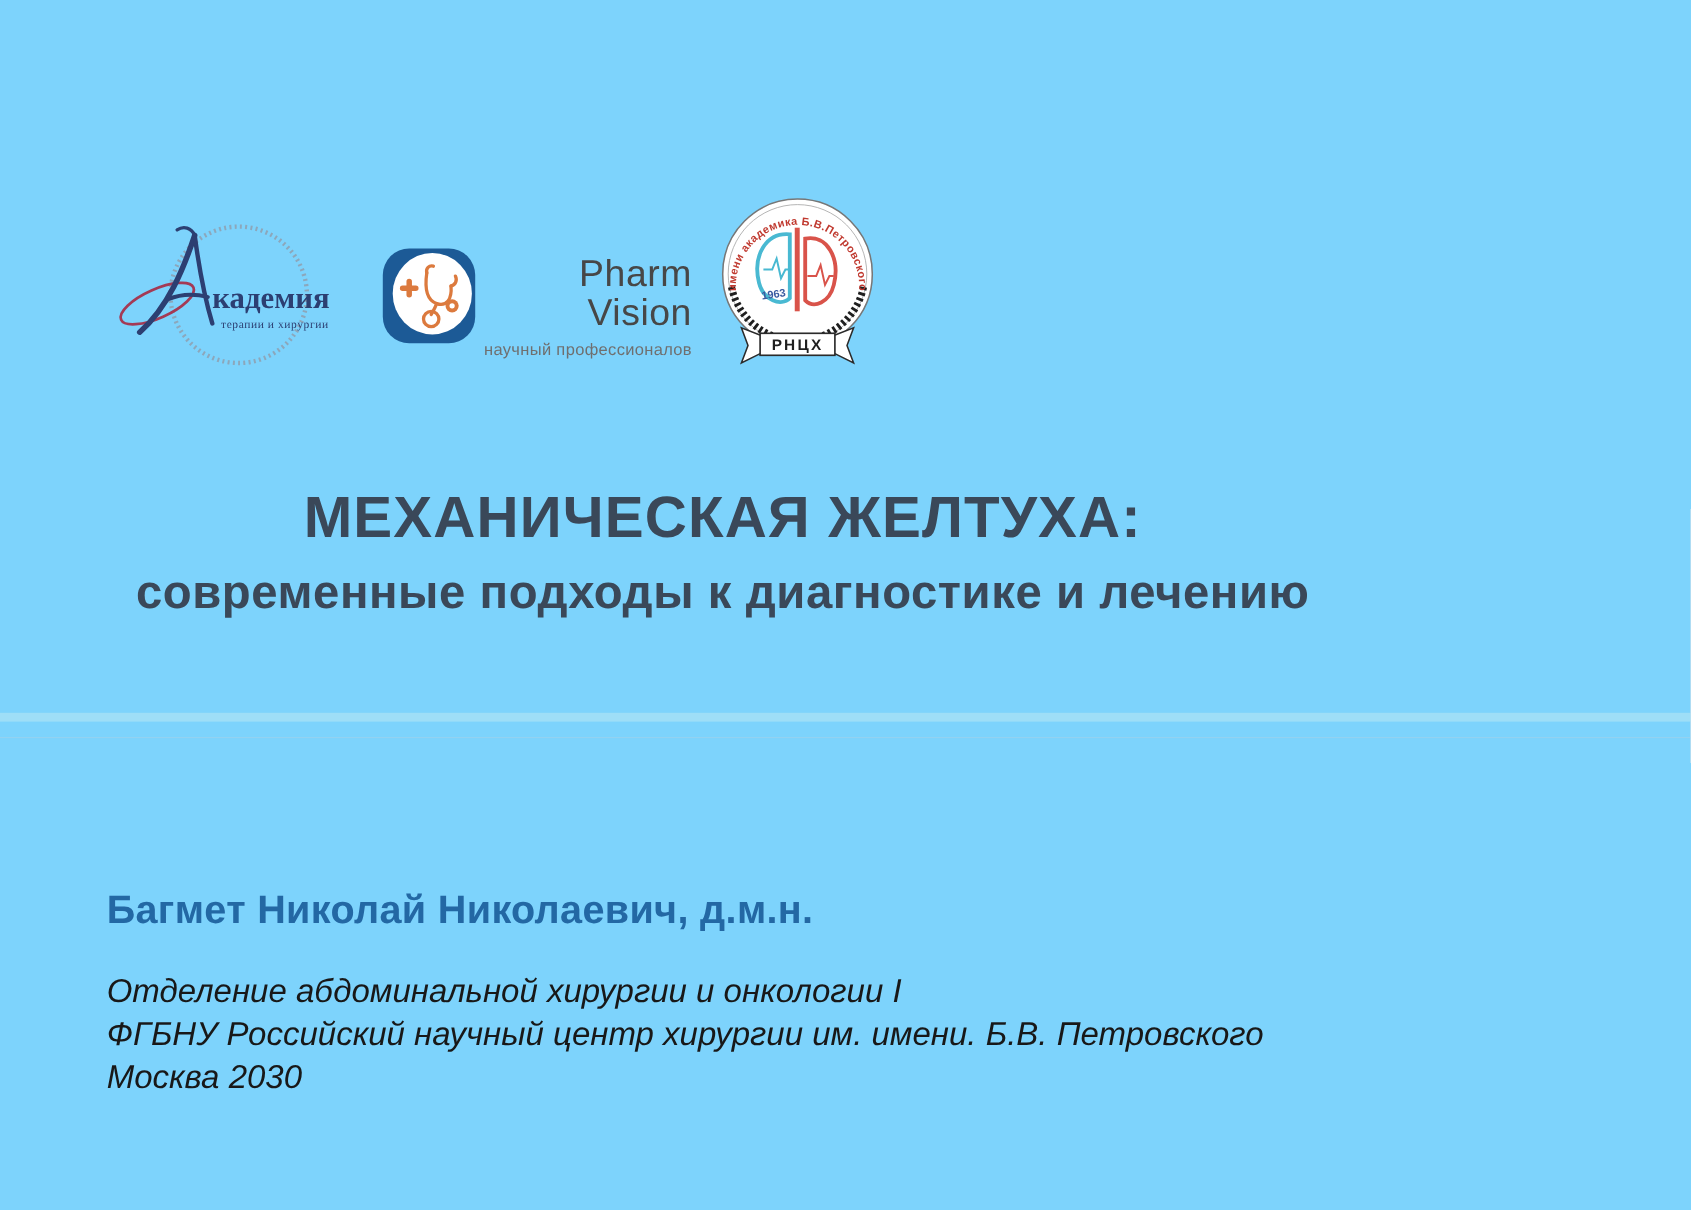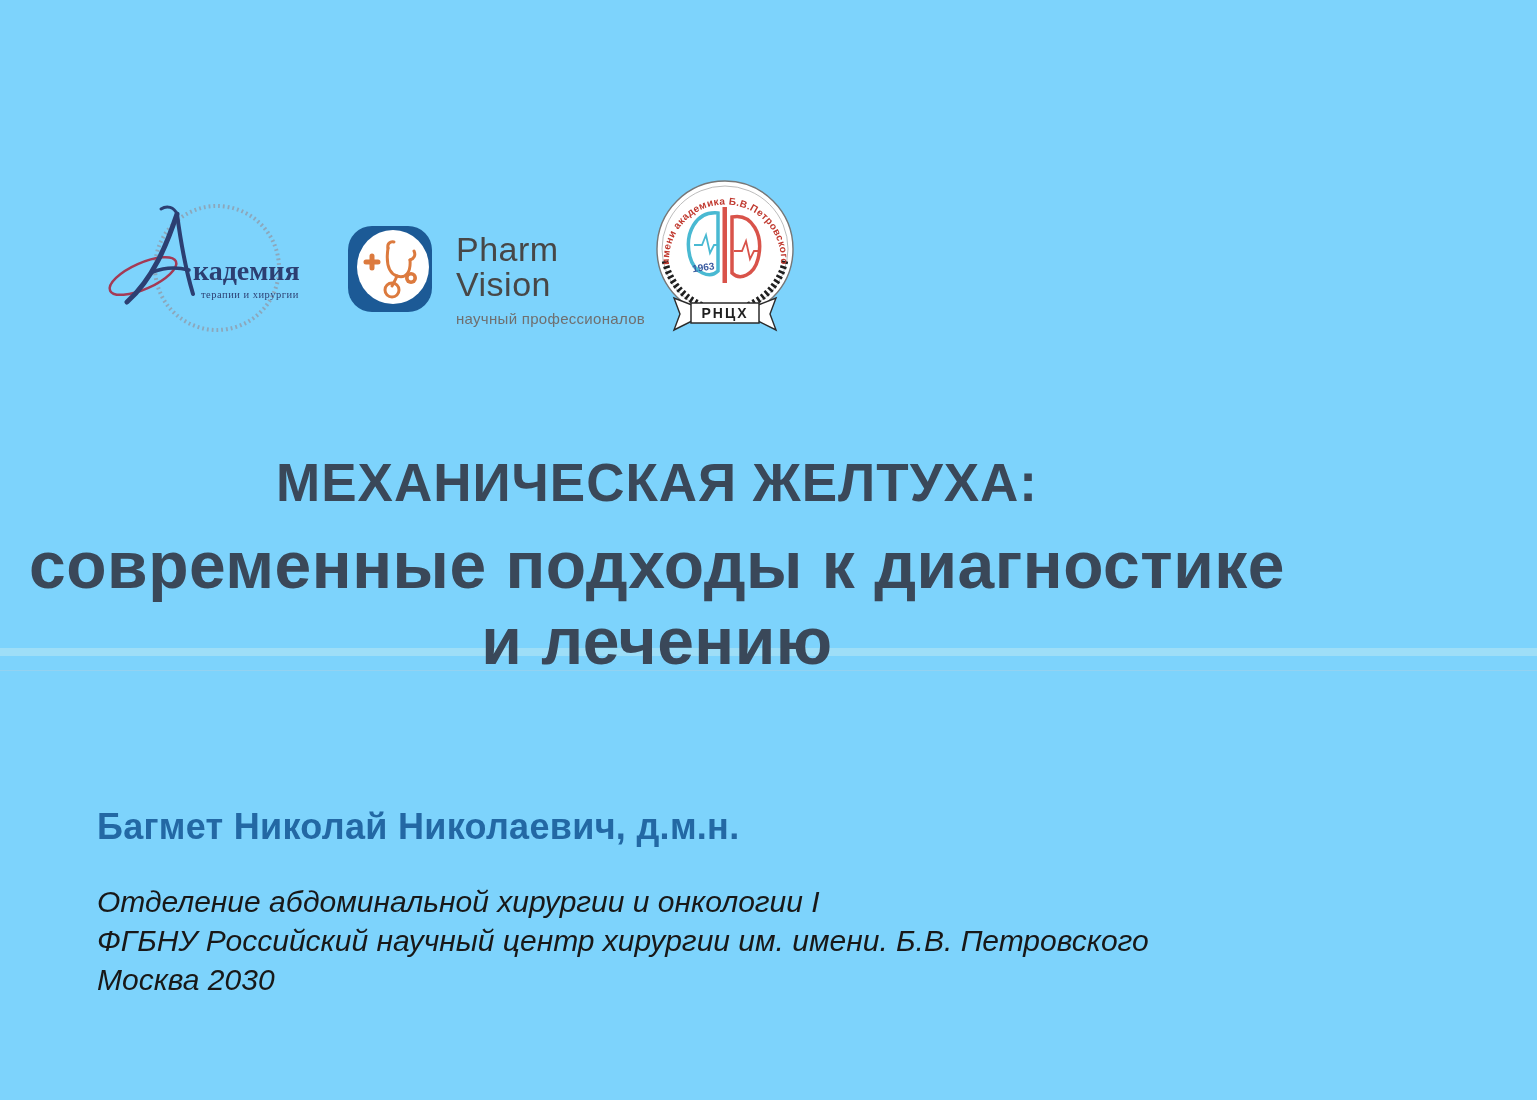--- a/index.html
+++ b/index.html
@@ -12,29 +12,29 @@
   }
   
   .bg-band{position:absolute;left:0;width:100%;height:8px;top:648px;background:rgba(222,244,238,0.35);}
   .bg-line{position:absolute;left:0;width:100%;height:1px;top:670px;background:rgba(198,210,214,0.30);}
 
   
   .logo-academy{position:absolute;left:105px;top:194px;width:200px;height:150px;}
   .logo-pharm{position:absolute;left:348px;top:226px;display:flex;align-items:flex-start;}
   .pharm-icon{position:relative;width:84px;height:86px;border-radius:24px;background:#1C5A96;flex:0 0 auto;}
   .pharm-circle{position:absolute;top:4px;right:3px;width:72px;height:74px;border-radius:50%;background:#ffffff;}
-  .pharm-text{margin-left:24px;padding-top:6px;}
+  .pharm-text{margin-left:8px;padding-top:6px;text-align:right;}
   .pharm-title{font-size:34px;line-height:1.04;color:#474747;font-weight:500;letter-spacing:0.5px;}
   .pharm-tagline{margin-top:7px;font-size:15px;color:#6F6F6F;letter-spacing:0.3px;}
   .logo-rnckh{position:absolute;left:650px;top:177px;width:150px;height:166px;}
 
   
-  .title-block{position:absolute;left:0;top:452px;width:1314px;text-align:center;color:#3A4859;}
+  .title-block{position:absolute;left:0;top:440px;width:1314px;text-align:center;color:#3A4859;}
   .title-line1{font-size:53px;font-weight:bold;letter-spacing:1px;}
-  .title-line2{margin-top:14px;font-size:66px;font-weight:bold;letter-spacing:0.5px;}
+  .title-line2{margin-top:14px;font-size:43px;font-weight:bold;letter-spacing:0.5px;}
 
   
   .author-line{position:absolute;left:97px;top:806px;font-size:36px;font-weight:bold;color:#2368A4;letter-spacing:0.3px;}
   .affil-block{position:absolute;left:97px;top:882px;font-size:30px;color:#181818;line-height:1.3;font-weight:400;font-style:italic;}
 </style>
 </head>
 <body>
 
 <div class="slide">
 

